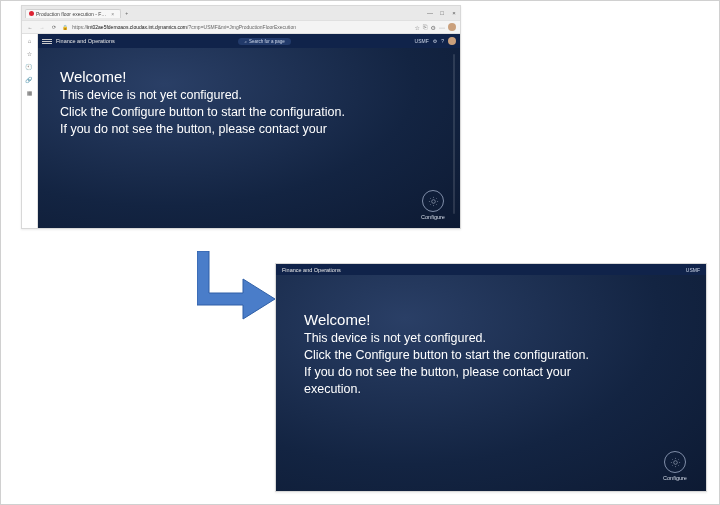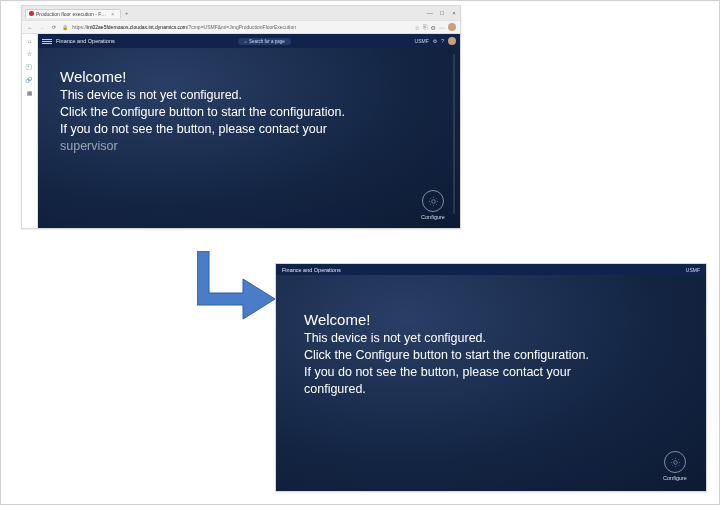--- a/index.html
+++ b/index.html
@@ -247,21 +247,20 @@
           <span class="avatar-sm"></span>
         </div>
       </div>
 
       <div class="app-body">
         <div class="msg">
           <h1>Welcome!</h1>
           <p>This device is not yet configured.</p>
           <p>Click the Configure button to start the configuration.</p>
           <p>If you do not see the button, please contact your</p>
-          <p class="cut">supervisor</p>
         </div>
 
         <div class="scroll-track"></div>
 
         <div class="configure-btn">
           <div class="gear-circle">
             <svg viewBox="0 0 24 24">
                 <path d="M12 8a4 4 0 100 8 4 4 0 000-8zM12 2v2M12 20v2M4.9 4.9l1.4 1.4M17.7 17.7l1.4 1.4M2 12h2M20 12h2M4.9 19.1l1.4-1.4M17.7 6.3l1.4-1.4"></path>
               </svg>
           </div>
@@ -279,21 +278,21 @@
 <div class="fullscreen-window">
   <div class="fs-header">
     <span>Finance and Operations</span>
     <span class="fs-header-right">USMF</span>
   </div>
   <div class="fs-body">
     <h1>Welcome!</h1>
     <p>This device is not yet configured.</p>
     <p>Click the Configure button to start the configuration.</p>
     <p>If you do not see the button, please contact your</p>
-    <p>configured.</p>
+    <p>execution.</p>
 
     <div class="configure-btn" style="right:14px;bottom:10px">
       <div class="gear-circle">
         <svg viewBox="0 0 24 24">
             <path d="M12 8a4 4 0 100 8 4 4 0 000-8zM12 2v2M12 20v2M4.9 4.9l1.4 1.4M17.7 17.7l1.4 1.4M2 12h2M20 12h2M4.9 19.1l1.4-1.4M17.7 6.3l1.4-1.4"></path>
           </svg>
       </div>
       <div>Configure</div>
     </div>
   </div>

